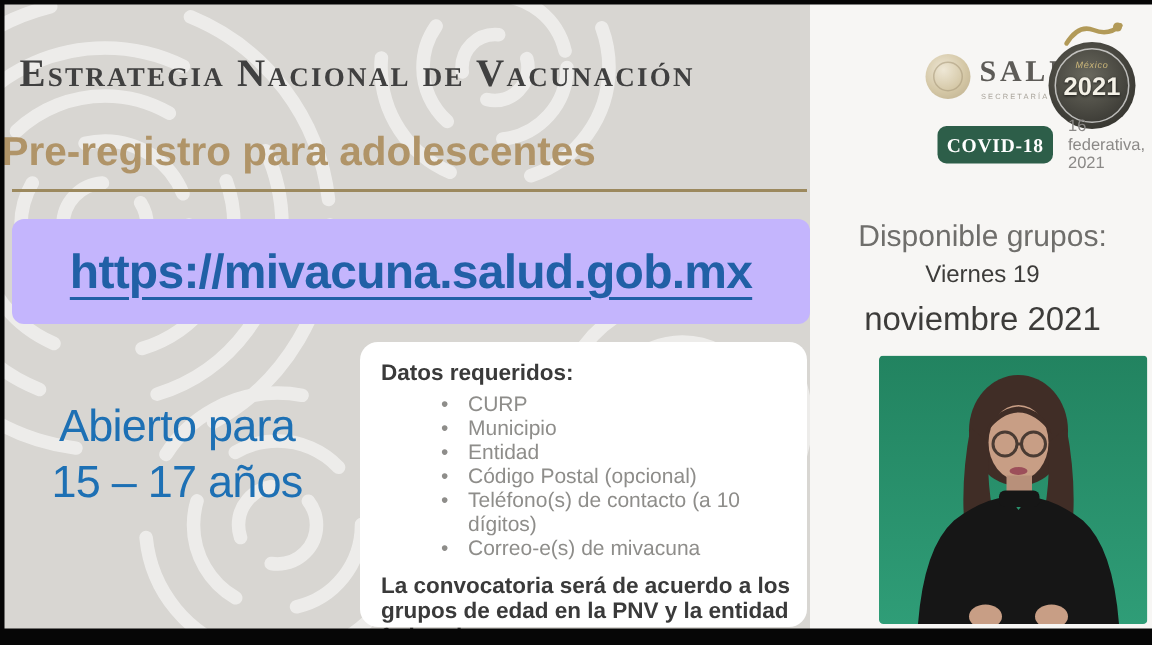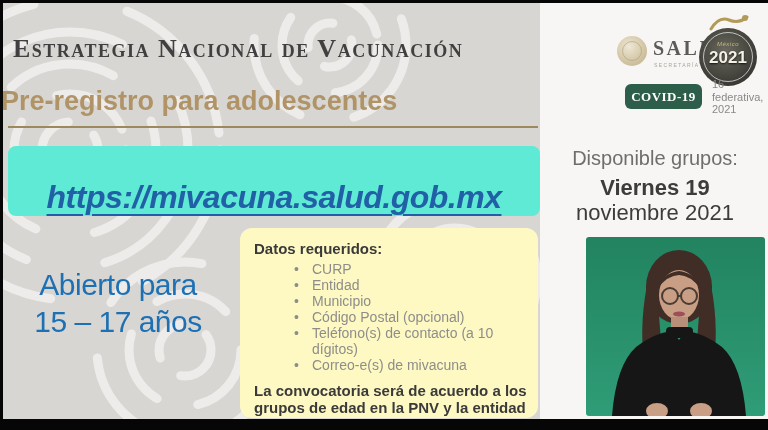--- a/index.html
+++ b/index.html
@@ -65,50 +65,50 @@
     background:#2d5e49;border-radius:6px;color:#ffffff;
     font-family:"Liberation Serif","DejaVu Serif",serif;
     font-weight:700;font-size:13px;letter-spacing:.5px;
     display:flex;align-items:center;justify-content:center;
   }
   .date-block{position:absolute;left:712px;top:78px;font-size:11px;line-height:12.5px;color:#8b8987;}
 
   
   .url-card{
     position:absolute;left:8px;top:146px;width:532px;height:70px;
-    background:#5eead4;border-radius:8px;
-    display:flex;align-items:flex-end;justify-content:center;font-style:italic;
+    background:#c4b5fd;border-radius:8px;
+    display:flex;align-items:center;justify-content:center;
   }
   .url-link{
     font-weight:800;font-size:32px;color:#2160a6;letter-spacing:-.5px;
     text-decoration:underline;text-decoration-thickness:2px;text-underline-offset:6px;
     cursor:pointer;white-space:nowrap;
   }
 
   
   .open-text{
     position:absolute;left:6px;top:266px;width:224px;text-align:center;
     font-weight:400;font-size:30px;line-height:37px;color:#1d70b4;letter-spacing:-.5px;
   }
 
   
   .req-card{
     position:absolute;left:240px;top:228px;width:298px;height:190px;
-    background:#fef9c3;border-radius:12px;box-sizing:border-box;
+    background:#ffffff;border-radius:12px;box-sizing:border-box;
     padding:12px 14px 10px 14px;
   }
   .req-title{font-weight:700;font-size:15px;color:#3a3a3a;}
   .req-list{list-style:none;margin:4px 0 0 0;padding:0;color:#8e8d8a;font-size:14px;line-height:16px;}
   .req-list li{position:relative;padding-left:58px;}
   .req-list li::before{content:"\2022";position:absolute;left:40px;color:#8e8d8a;}
   .req-note{margin-top:9px;font-weight:700;font-size:15px;line-height:17px;color:#3a3a3a;width:274px;}
 
   
   .avail-label{position:absolute;left:548px;top:147px;width:214px;text-align:center;font-size:20px;color:#6f6e6b;}
-  .avail-d1{position:absolute;left:548px;top:175px;width:214px;text-align:center;font-size:22px;font-weight:700;color:#3d3c3a;}
+  .avail-d1{position:absolute;left:548px;top:175px;width:214px;text-align:center;font-size:16px;font-weight:400;color:#3d3c3a;}
   .avail-d2{position:absolute;left:548px;top:200px;width:214px;text-align:center;font-size:22px;font-weight:400;color:#3d3c3a;}
 
   
   .video{position:absolute;left:586px;top:237px;width:179px;height:179px;border-radius:3px;overflow:hidden;}
 </style>
 </head>
 <body>
 
 <div class="stage">
 
@@ -145,43 +145,43 @@
     <path d="M4 16 Q12 3 22 7 Q32 11 40 4" fill="none" stroke="#b29a58" stroke-width="3" stroke-linecap="round"></path>
     <circle cx="38" cy="5" r="3" fill="#b29a58"></circle>
   </svg>
   <div class="badge2021">
     <div class="badge2021-ring"></div>
     <div class="mexico">México</div>
     <div class="year">2021</div>
   </div>
 
   <div class="covid-badge">
-    <span>COVID-19</span>
+    <span>COVID-18</span>
   </div>
   <div class="date-block">
     <div>16</div>
     <div>federativa,</div>
     <div>2021</div>
   </div>
 
   <div class="url-card">
     <span class="url-link">https://mivacuna.salud.gob.mx</span>
   </div>
 
   <div class="open-text">
     <div>Abierto para</div>
     <div>15 – 17 años</div>
   </div>
 
   <div class="req-card">
     <div class="req-title">Datos requeridos:</div>
     <ul class="req-list">
       <li>CURP</li>
+      <li>Municipio</li>
       <li>Entidad</li>
-      <li>Municipio</li>
       <li>Código Postal (opcional)</li>
       <li>Teléfono(s) de contacto (a 10 dígitos)</li>
       <li>Correo-e(s) de mivacuna</li>
     </ul>
     <div class="req-note">La convocatoria será de acuerdo a los grupos de edad en la PNV y la entidad federativa</div>
   </div>
 
   <div class="avail-label">Disponible grupos:</div>
   <div class="avail-d1">Viernes 19</div>
   <div class="avail-d2">noviembre 2021</div>

